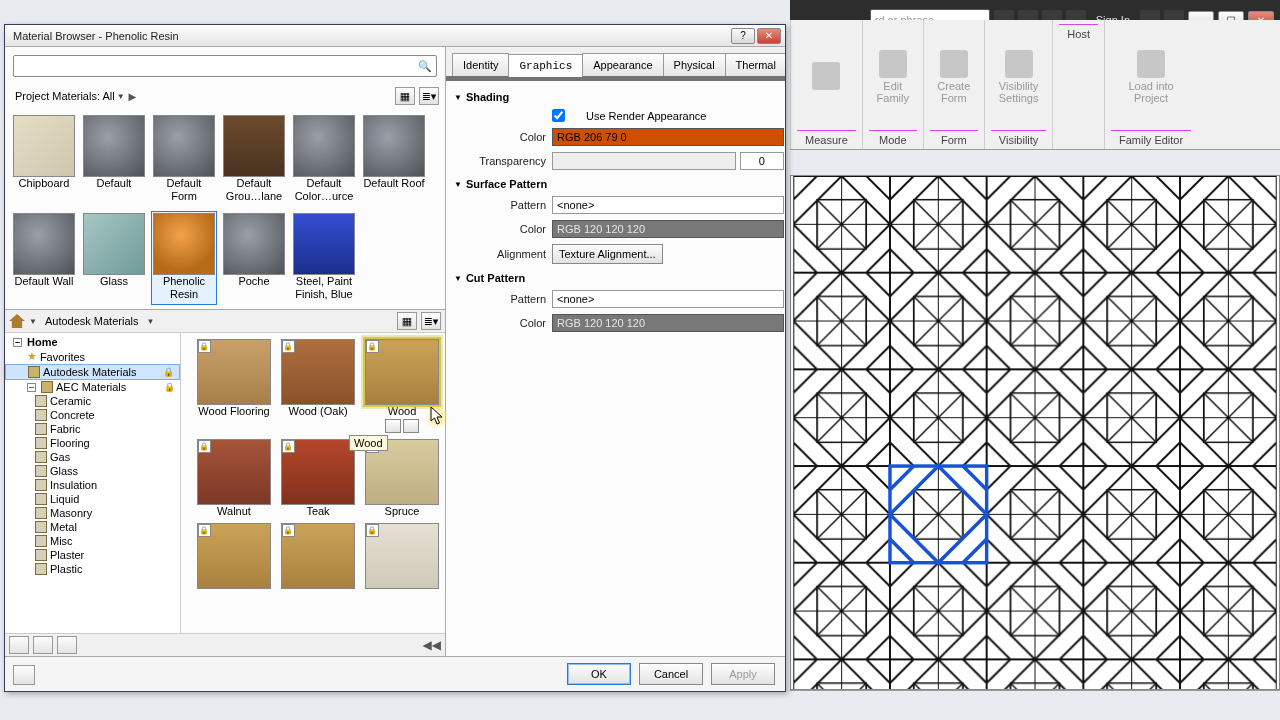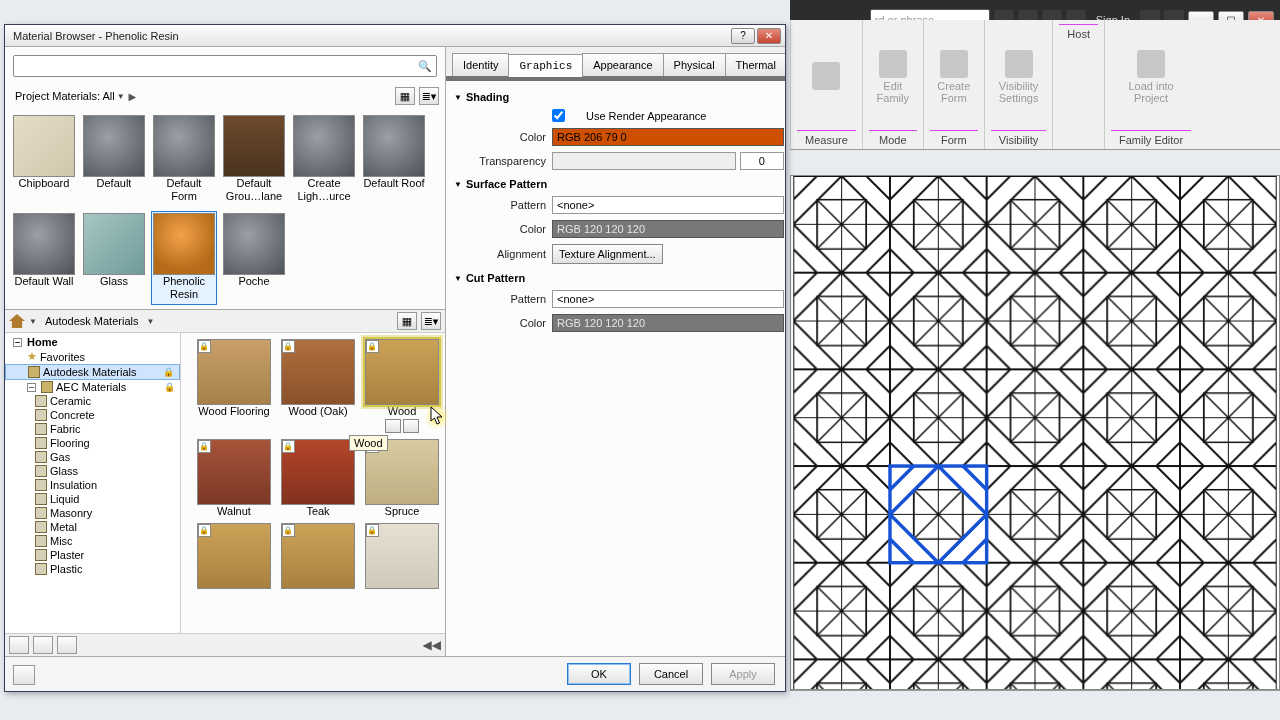--- a/index.html
+++ b/index.html
@@ -260,41 +260,45 @@
           <div class="mat-item">
             <div class="mat-thumb" style="background: radial-gradient(circle at 40% 35%, rgb(154, 160, 165), rgb(76, 82, 87));"></div>
             <div class="mat-label">Default Form</div>
           </div>
           <div class="mat-item">
             <div class="mat-thumb" style="background: linear-gradient(rgb(109, 74, 44), rgb(74, 51, 32));"></div>
             <div class="mat-label">Default Grou…lane</div>
           </div>
           <div class="mat-item">
             <div class="mat-thumb" style="background: radial-gradient(circle at 40% 35%, rgb(154, 160, 165), rgb(76, 82, 87));"></div>
-            <div class="mat-label">Create Ligh…urce</div>
+            <div class="mat-label">Default Color…urce</div>
           </div>
           <div class="mat-item">
             <div class="mat-thumb" style="background: radial-gradient(circle at 40% 35%, rgb(154, 160, 165), rgb(76, 82, 87));"></div>
             <div class="mat-label">Default Roof</div>
           </div>
           <div class="mat-item">
             <div class="mat-thumb" style="background: radial-gradient(circle at 40% 35%, rgb(154, 160, 165), rgb(76, 82, 87));"></div>
             <div class="mat-label">Default Wall</div>
           </div>
           <div class="mat-item">
             <div class="mat-thumb" style="background: linear-gradient(135deg, rgb(167, 198, 196), rgb(111, 155, 153));"></div>
             <div class="mat-label">Glass</div>
           </div>
           <div class="mat-item selected">
             <div class="mat-thumb" style="background: radial-gradient(circle at 45% 35%, rgb(243, 162, 74), rgb(181, 107, 24) 70%);"></div>
             <div class="mat-label">Phenolic Resin</div>
           </div>
           <div class="mat-item">
             <div class="mat-thumb" style="background: radial-gradient(circle at 40% 35%, rgb(154, 160, 165), rgb(76, 82, 87));"></div>
             <div class="mat-label">Poche</div>
+          </div>
+          <div class="mat-item">
+            <div class="mat-thumb" style="background: linear-gradient(rgb(50, 79, 208), rgb(27, 46, 143));"></div>
+            <div class="mat-label">Steel, Paint Finish, Blue</div>
           </div>
         </div>
 
       <div class="lib-header">
         <div class="home-ic"></div>
         <span class="arrow">▼</span>
         <span style="padding:0 4px;">Autodesk Materials</span>
         <span class="arrow">▼</span>
         <div class="spacer" style="flex:1"></div>
         <div class="view-btn">▦</div>

